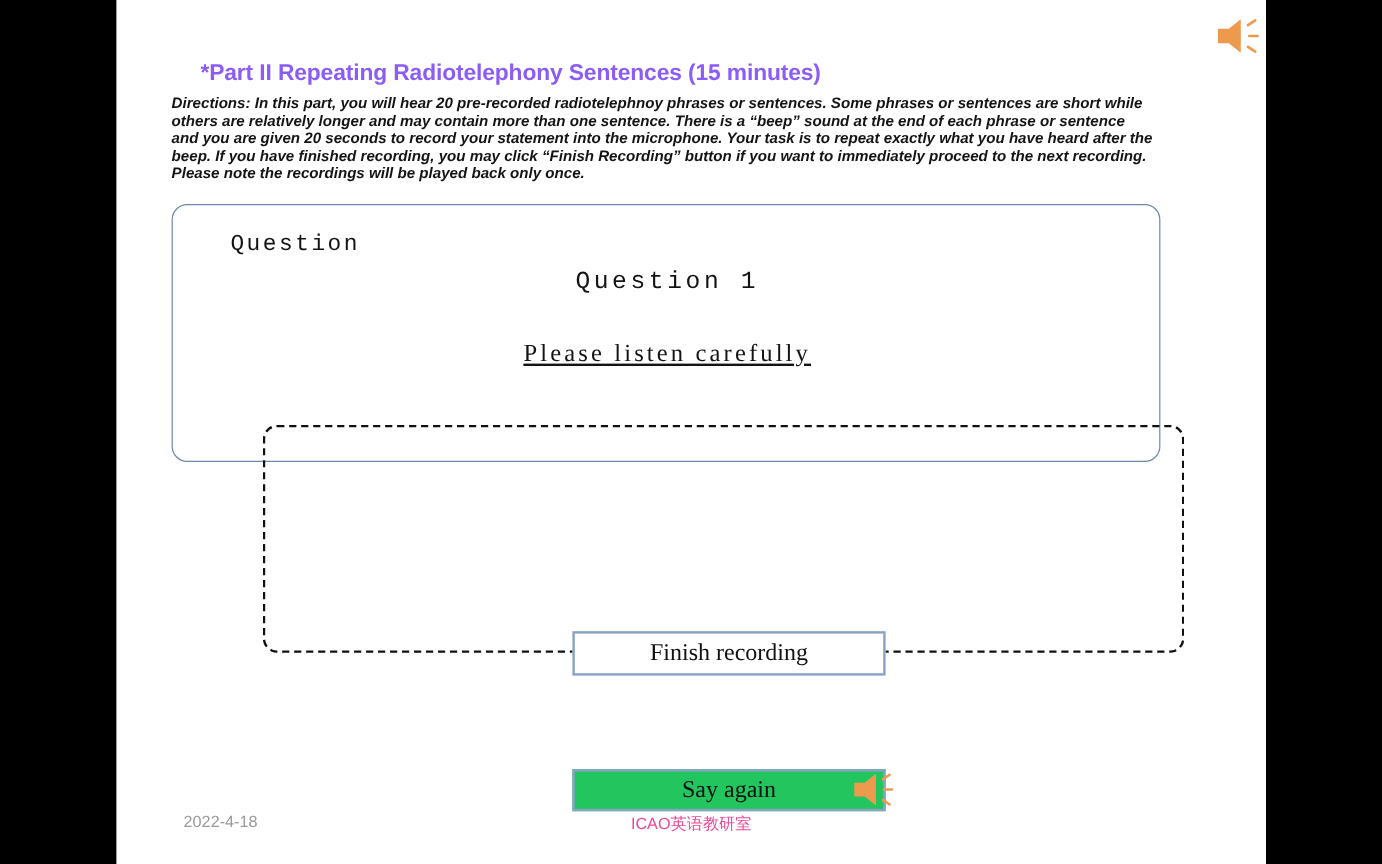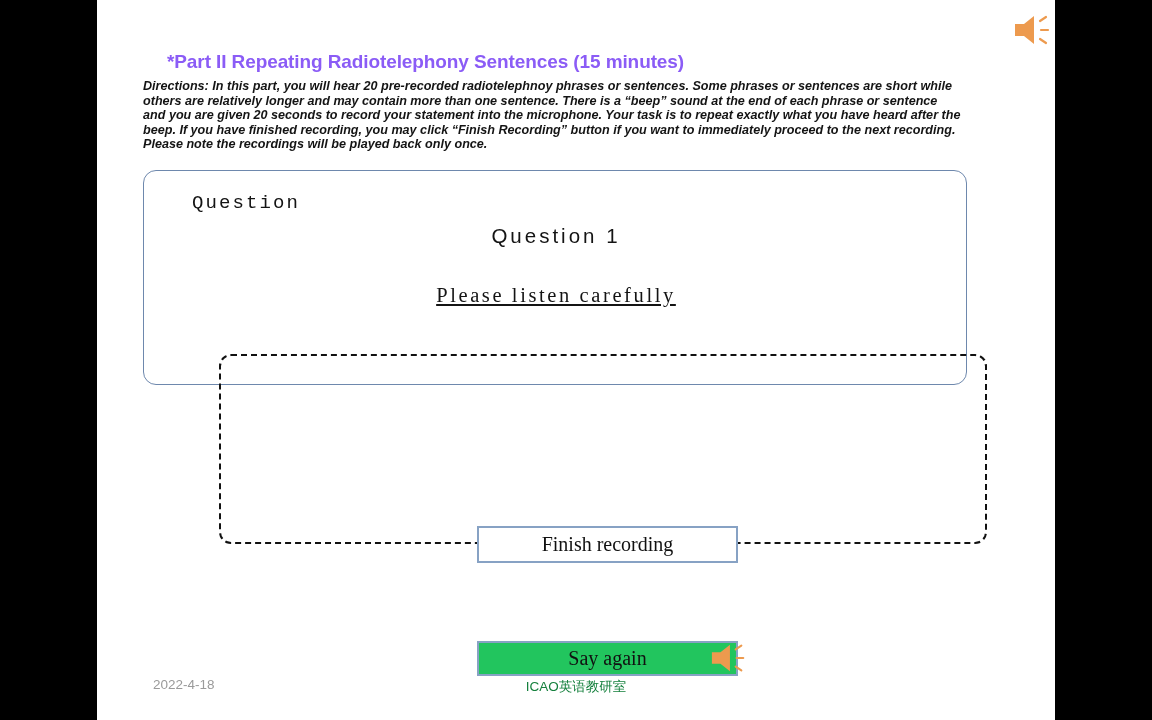--- a/index.html
+++ b/index.html
@@ -71,21 +71,21 @@
   .q-label {
     position:absolute; left:95px; top:192px;
     font-family:Liberation Mono, monospace;
     font-size:19px; color:#141414;
     letter-spacing:2.1px;
   }
   .q-number {
     position:absolute; left:75px; top:224px;
     width:768px;
     text-align:center;
-    font-family:Liberation Sans, sans-serif;
+    font-family:Liberation Mono, monospace;
     font-size:20.5px; color:#141414;
     letter-spacing:3px;
   }
   .q-instr {
     position:absolute; left:75px; top:284px;
     width:768px;
     text-align:center;
     font-family:"Liberation Serif", serif;
     font-size:20.5px; color:#141414;
     letter-spacing:2.6px;
@@ -136,21 +136,21 @@
   
   .footer-date {
     position:absolute; left:56px; top:677px;
     font-family:"Liberation Sans", sans-serif;
     font-size:13.5px; color:#9a9a9a;
   }
   .footer-org {
     position:absolute; left:0; top:678px;
     width:958px; text-align:center;
     font-family:"Liberation Sans", sans-serif;
-    font-size:13.5px; color:#15803d;
+    font-size:13.5px; color:#ec4899;
   }
 </style>
 </head>
 <body>
 
 <div id="stage">
 
   <div class="bar-left"></div>
   <div class="bar-right"></div>
 

